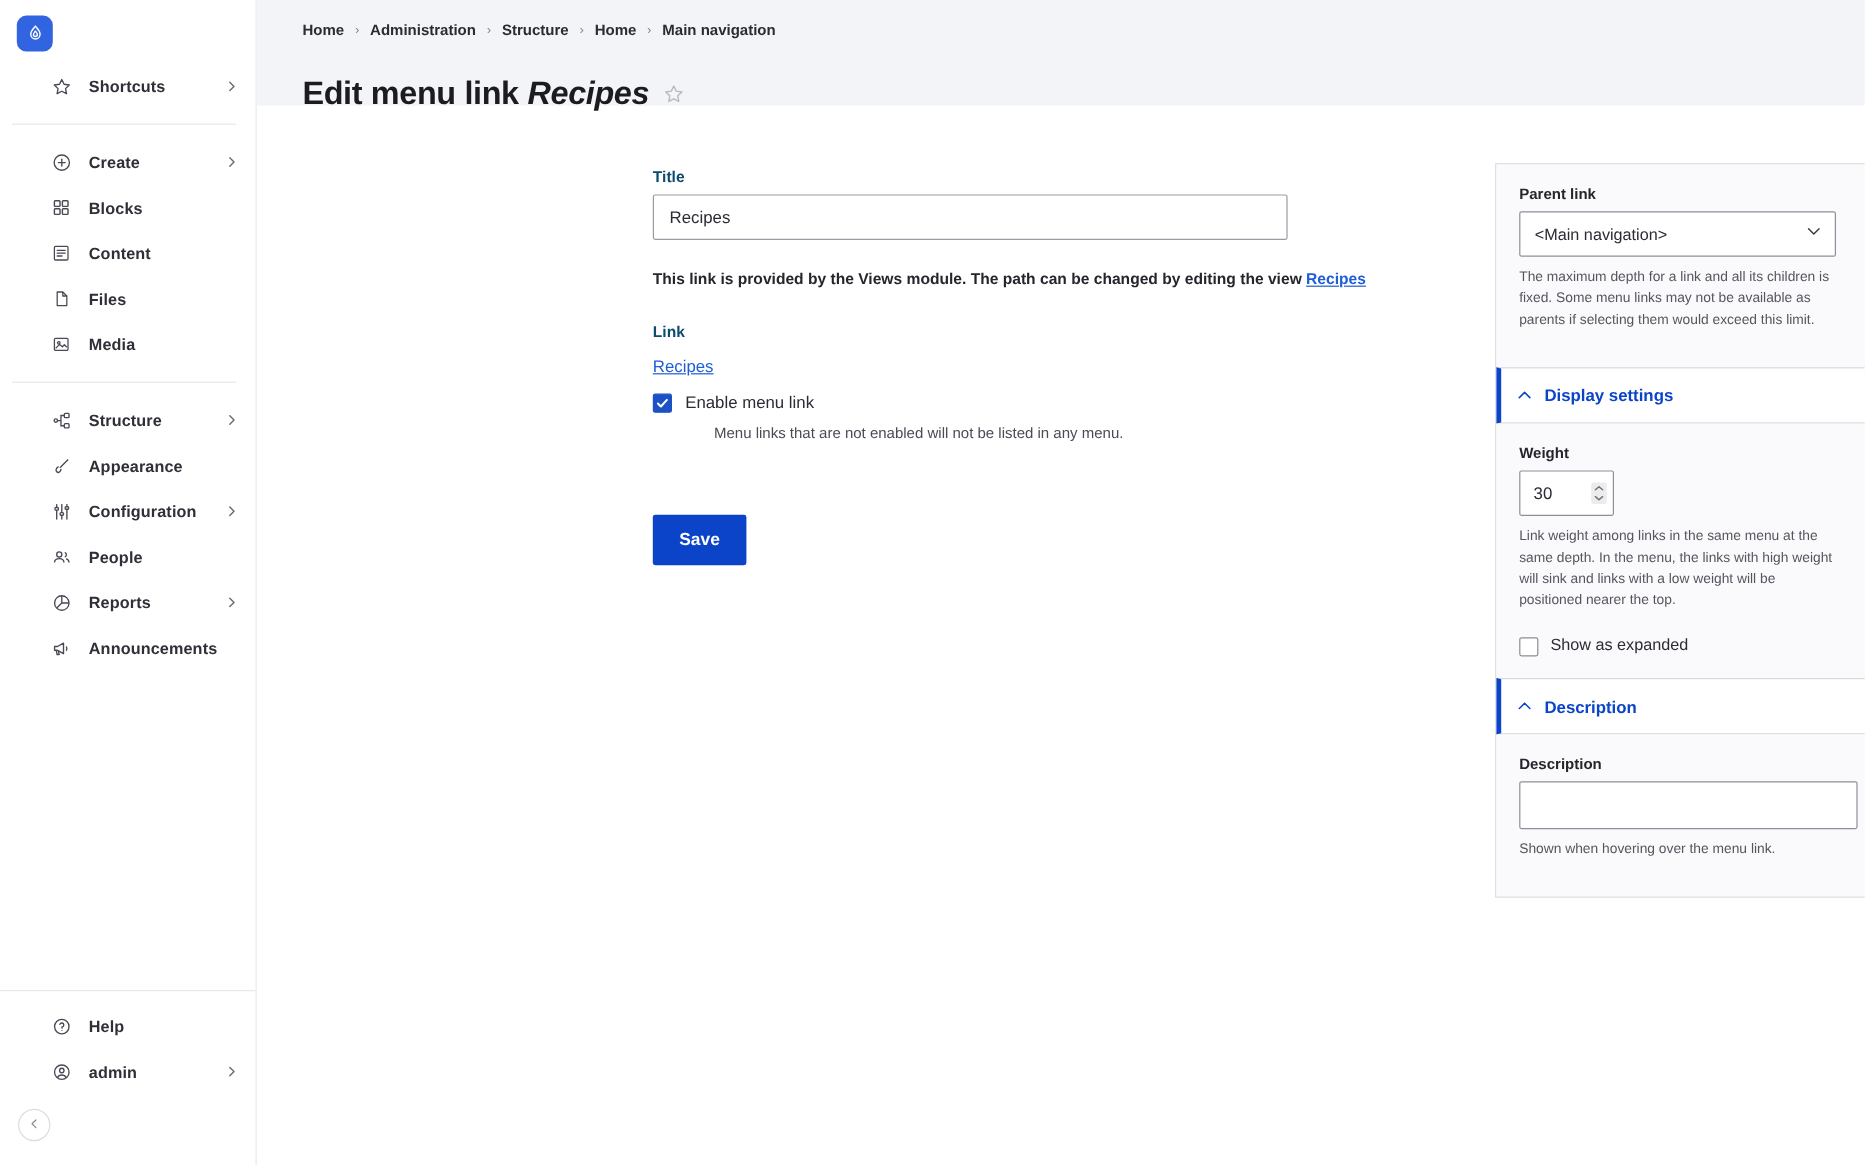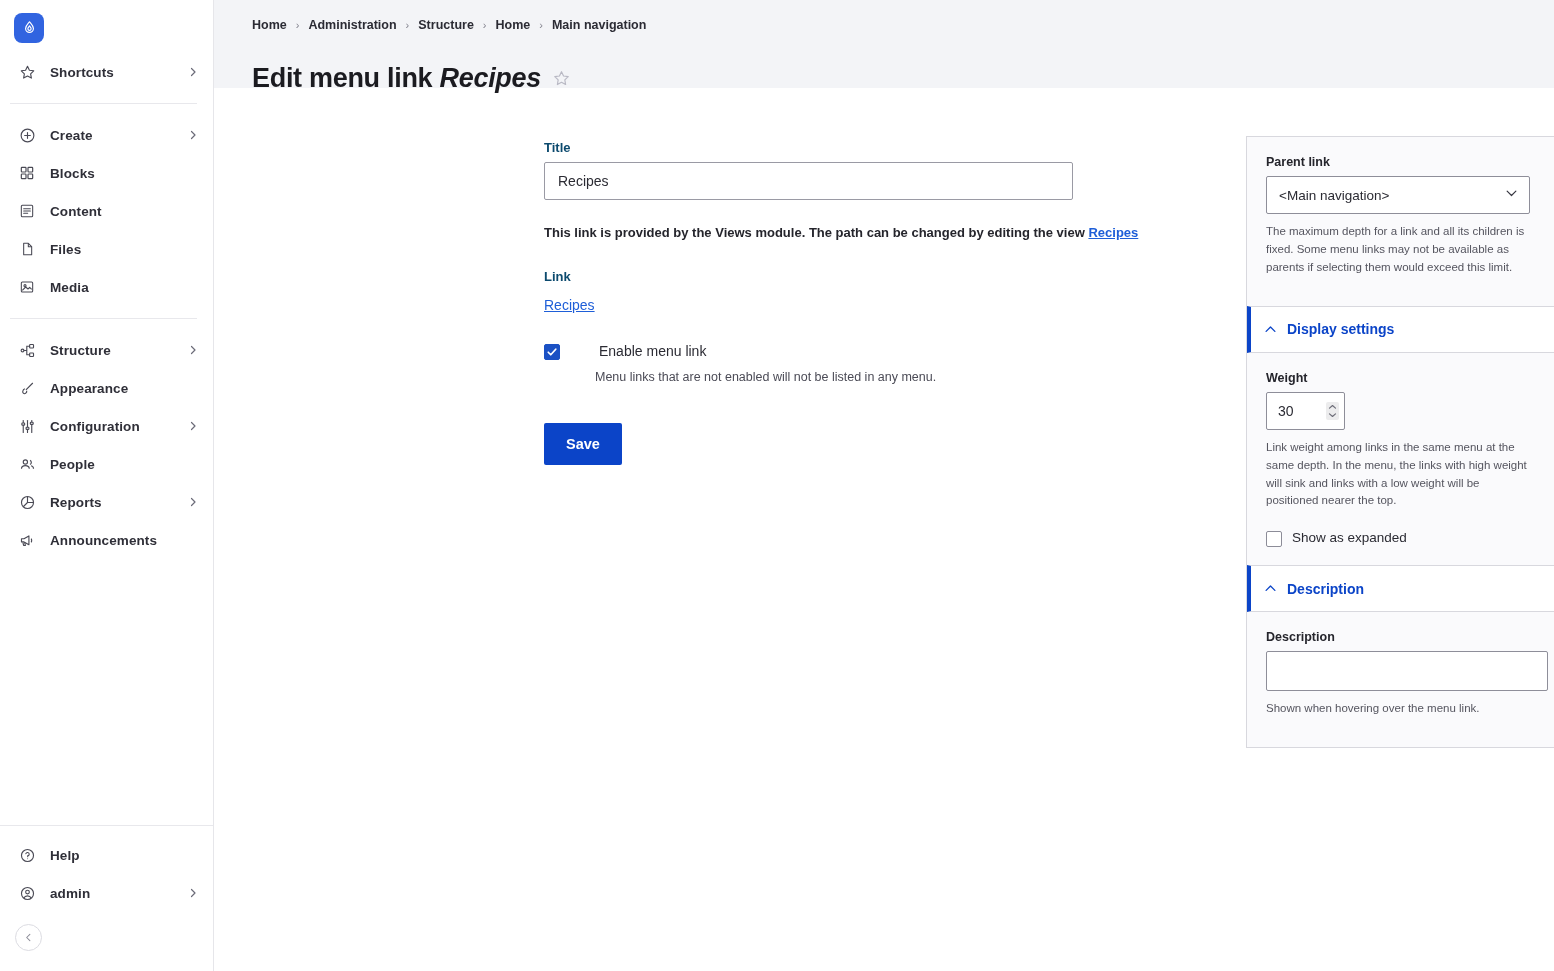--- a/index.html
+++ b/index.html
@@ -45,20 +45,21 @@
   }
 
   .nav-item {
     display: flex;
     align-items: center;
     height: 38px;
     padding: 0 14px 0 18px;
     cursor: pointer;
     position: relative;
     text-decoration: none;
+    margin-left: 24px;
   }
   .nav-ico {
     width: 18px; height: 18px;
     margin-right: 14px;
     flex: 0 0 18px;
     display: flex; align-items: center; justify-content: center;
     color: #4a4a55;
   }
   .nav-ico svg { display: block; }
   .nav-label {
@@ -187,24 +188,23 @@
   .link-value {
     display: inline-block;
     margin-top: 6px;
     font-size: 14px;
     color: #1e5ed8;
     text-decoration: underline;
     cursor: pointer;
   }
 
   .check-row {
-    margin-top: 29px;
+    margin-top: 12px;
     display: flex;
     align-items: center;
-    gap: 28px;
   }
   .cb {
     width: 16px; height: 16px;
     border-radius: 2px;
     flex: 0 0 16px;
     margin-top: 1px;
     cursor: pointer;
     display: flex; align-items: center; justify-content: center;
   }
   .cb.checked { background: #1b51c4; border: 1px solid #1b51c4; }
@@ -219,21 +219,21 @@
   }
   .check-desc {
     margin-top: 8px;
     margin-left: 51px;
     font-size: 12.5px;
     color: #4b4b56;
     line-height: 1.5;
   }
 
   .save-btn {
-    margin-top: 36px;
+    margin-top: 58px;
     display: inline-flex;
     align-items: center; justify-content: center;
     min-width: 69px;
     height: 42px;
     padding: 0 22px;
     background: #0b44c8;
     color: #ffffff;
     font-size: 14.5px;
     font-weight: bold;
     border: none;

